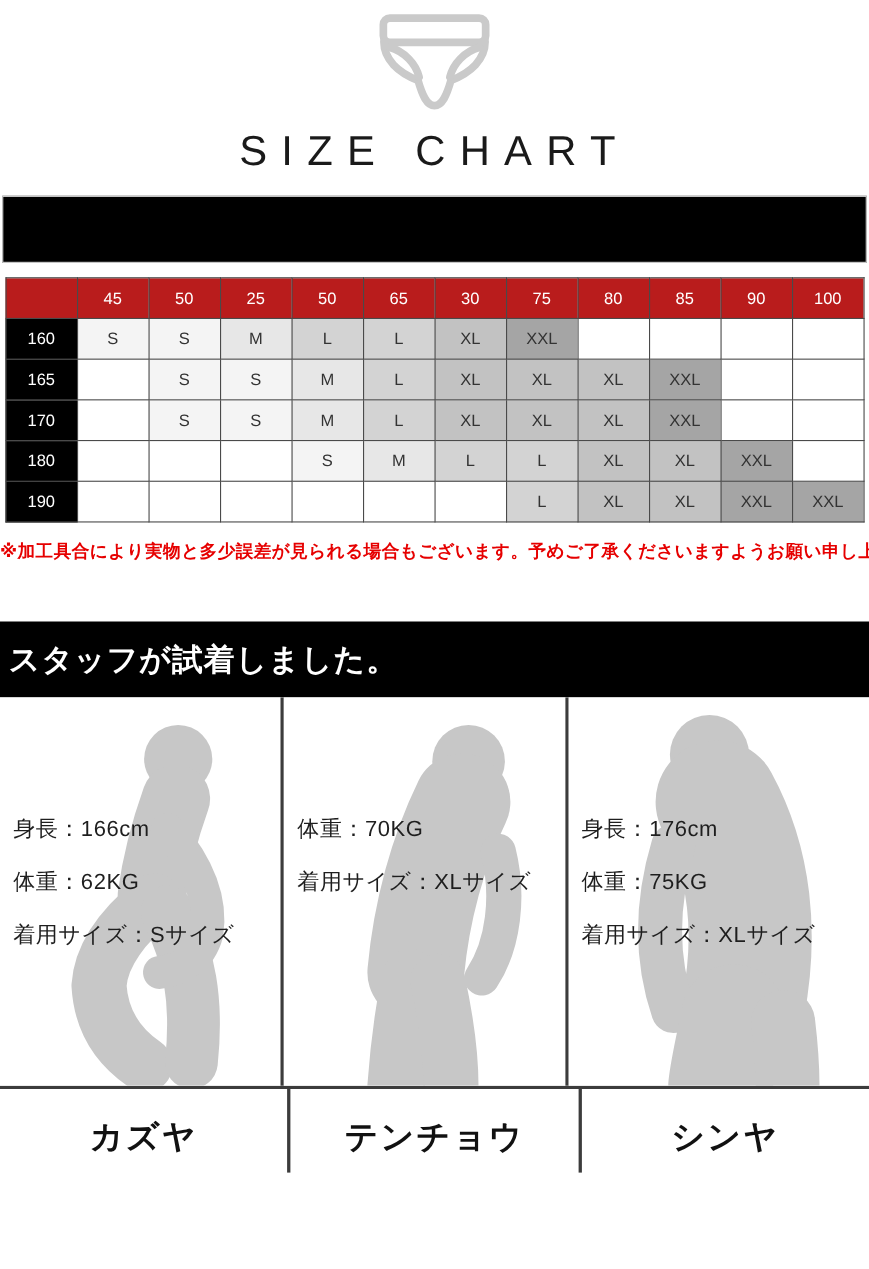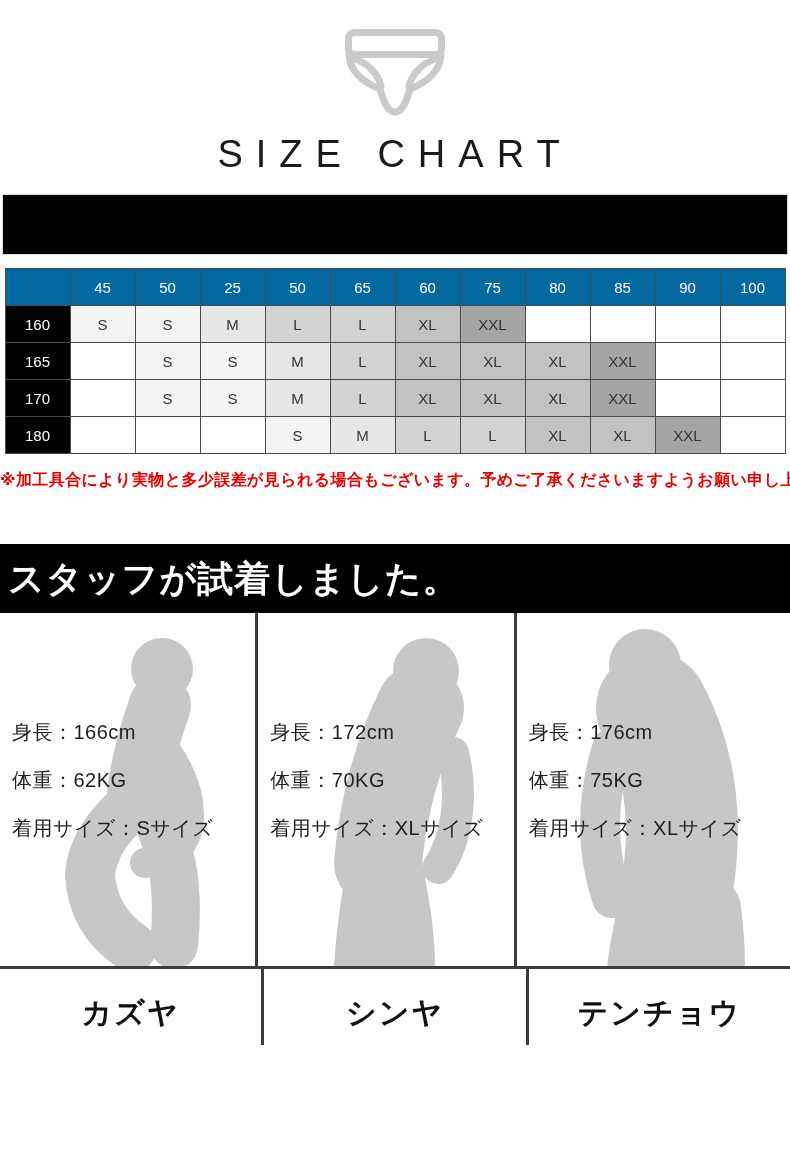--- a/index.html
+++ b/index.html
@@ -2,48 +2,48 @@
 <html><head>
 <meta charset="utf-8">
 <style>
   * { box-sizing: border-box; }
   html,body { margin:0; padding:0; }
   body {
     width:790px; height:1154px; background:#fff;
     font-family:"Liberation Sans","DejaVu Sans",sans-serif;
     overflow:hidden;
   }
-  .header { text-align:center; padding-top:28px; }
+  .header { text-align:center; padding-top:12px; }
   .icon-wrap { height:92px; }
   .page-title {
     margin:12px 0 0; font-size:38px; font-weight:500; color:#1a1a1a;
     letter-spacing:13px; line-height:44px;
   }
   .banner1 { height:61px; background:#000; margin:18px 2px 0; border:1px solid #d9d9d9; }
 
   table.size-table { border-collapse:collapse; margin:13px auto 0; table-layout:fixed; width:781px; }
   .size-table th, .size-table td {
     border:1px solid #4a4a4a; height:37px; padding:0;
     text-align:center; vertical-align:middle; font-size:15px;
   }
-  .size-table thead th { background:#0369a1; color:#fff; font-weight:400; }
+  .size-table thead th { background:#b91c1c; color:#fff; font-weight:400; }
   .size-table tbody th { background:#000; color:#fff; font-weight:400; width:66px; }
   .size-table td { color:#333; background:#fff; width:65px; }
   .corner-cell {
     background-color:#000;
     background-image:linear-gradient(to bottom right,
       rgba(0,0,0,0) 47.5%, #cfcfcf 47.5%, #cfcfcf 51%, rgba(0,0,0,0) 51%);
   }
   .disclaimer {
     margin:16px 0 0; text-align:center; white-space:nowrap;
     color:#e60000; font-weight:bold; font-size:16px; letter-spacing:0.4px;
   }
   .banner2 {
     margin-top:53px; height:69px; background:#000; color:#fff;
-    font-size:36px; font-weight:bold; line-height:69px; padding-left:8px;
+    font-size:28px; font-weight:bold; line-height:69px; padding-left:8px;
     letter-spacing:1px;
   }
   .staff-grid { display:flex; width:790px; }
   .staff-panel {
     flex:1 1 0; position:relative; height:353px; overflow:hidden;
     border-right:3px solid #3c3c3c; background:#fff;
   }
   .staff-panel:last-child { border-right:none;padding-left:18px; }
   .silhouette { position:absolute; top:0; left:0; }
   .staff-info { position:absolute; left:12px; top:106px; font-size:20px; color:#1e1e1e; }
@@ -76,21 +76,21 @@
 
 <table class="size-table">
   <thead>
     <tr>
       <th class="corner-cell"></th>
     <th>45</th>
         <th>50</th>
         <th>25</th>
         <th>50</th>
         <th>65</th>
-        <th>60</th>
+        <th>30</th>
         <th>75</th>
         <th>80</th>
         <th>85</th>
         <th>90</th>
         <th>100</th>
       </tr>
   </thead>
   <tbody>
       <tr>
         <th>160</th>
@@ -140,20 +140,34 @@
         <td></td>
         <td></td>
         <td style="background: rgb(244, 244, 244);">S</td>
         <td style="background: rgb(231, 231, 231);">M</td>
         <td style="background: rgb(211, 211, 211);">L</td>
         <td style="background: rgb(211, 211, 211);">L</td>
         <td style="background: rgb(194, 194, 194);">XL</td>
         <td style="background: rgb(194, 194, 194);">XL</td>
         <td style="background: rgb(165, 165, 165);">XXL</td>
         <td></td>
+      </tr>
+      <tr>
+        <th>190</th>
+        <td></td>
+        <td></td>
+        <td></td>
+        <td></td>
+        <td></td>
+        <td></td>
+        <td style="background: rgb(211, 211, 211);">L</td>
+        <td style="background: rgb(194, 194, 194);">XL</td>
+        <td style="background: rgb(194, 194, 194);">XL</td>
+        <td style="background: rgb(165, 165, 165);">XXL</td>
+        <td style="background: rgb(165, 165, 165);">XXL</td>
       </tr>
     </tbody>
 </table>
 
 <p class="disclaimer">※加工具合により実物と多少誤差が見られる場合もございます。予めご了承くださいますようお願い申し上げます。</p>
 
 <div class="banner2">
   <span>スタッフが試着しました。</span>
 </div>
 
@@ -180,21 +194,20 @@
     <svg class="silhouette" width="261" height="353" viewBox="0 0 261 353" aria-hidden="true">
       <g fill="none" stroke="#c7c7c7" stroke-linecap="round">
         <circle cx="168" cy="58" r="33" fill="#c7c7c7" stroke="none"></circle>
         <path d="M162 95 C140 140 125 195 120 250" stroke-width="88"></path>
         <path d="M115 255 C108 290 104 325 102 353" stroke-width="52"></path>
         <path d="M140 258 C148 295 152 325 152 353" stroke-width="50"></path>
         <path d="M195 140 C205 180 200 225 180 255" stroke-width="32"></path>
       </g>
     </svg>
     <div class="staff-info">
-      <div class="info-line">身長：172cm</div>
       <div class="info-line">体重：70KG</div>
       <div class="info-line">着用サイズ：XLサイズ</div>
     </div>
   </div>
 
   <div class="staff-panel">
     <svg class="silhouette" width="263" height="353" viewBox="0 0 263 353" aria-hidden="true">
       <g fill="none" stroke="#c7c7c7" stroke-linecap="round">
         <circle cx="128" cy="52" r="36" fill="#c7c7c7" stroke="none"></circle>
         <path d="M135 95 C165 150 172 215 158 285" stroke-width="112"></path>
@@ -207,15 +220,15 @@
       <div class="info-line">身長：176cm</div>
       <div class="info-line">体重：75KG</div>
       <div class="info-line">着用サイズ：XLサイズ</div>
     </div>
   </div>
 
 </div>
 
 <div class="names-row">
   <div class="name-cell">カズヤ</div>
+  <div class="name-cell">テンチョウ</div>
   <div class="name-cell">シンヤ</div>
-  <div class="name-cell">テンチョウ</div>
 </div>
 
 </body></html>

